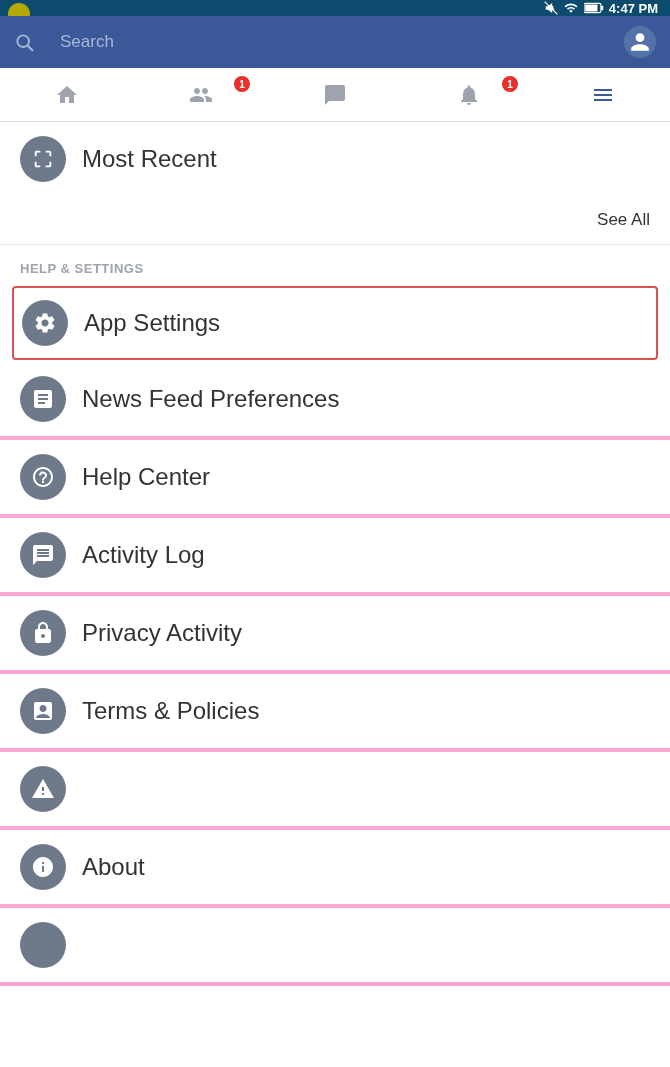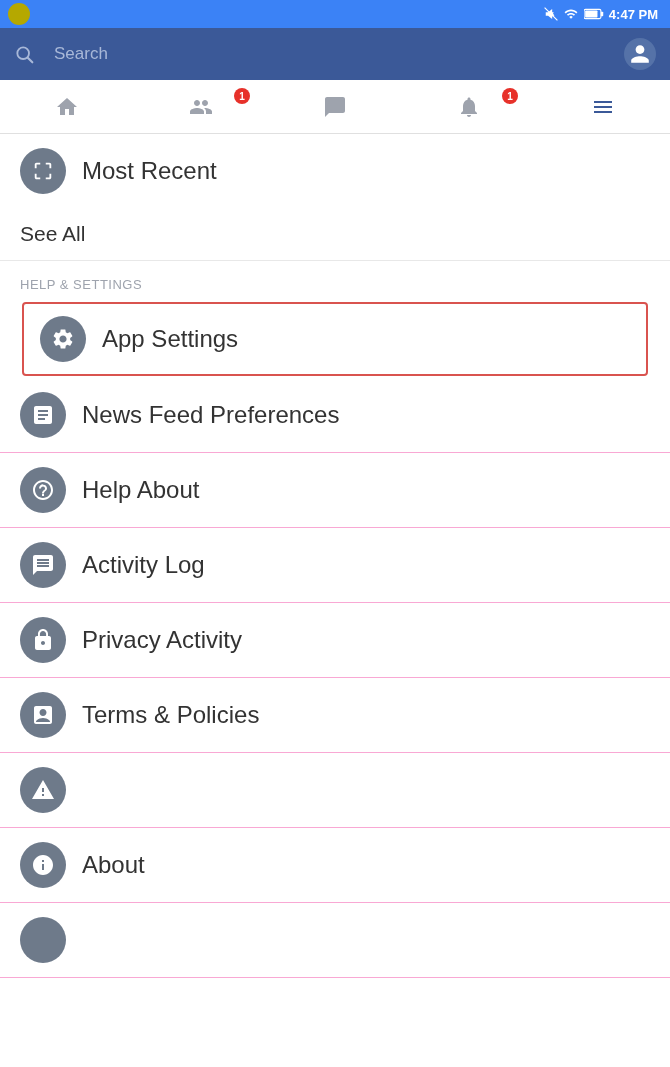--- a/index.html
+++ b/index.html
@@ -6,22 +6,22 @@
     body {
       width: 670px;
       min-height: 1067px;
       font-family: 'Helvetica Neue', Arial, sans-serif;
       background: #fff;
       overflow-x: hidden;
     }
 
     
     .status-bar {
-      background: #3b82f6;
-      height: 28px;
+      background: #0c4a6e;
+      height: 16px;
       display: flex;
       align-items: center;
       justify-content: flex-end;
       padding: 0 12px;
       gap: 6px;
     }
     .status-bar .fb-logo {
       width: 22px;
       height: 22px;
       background: #b5a800;
@@ -43,21 +43,21 @@
       font-weight: 600;
     }
 
     
     .search-bar {
       background: #3b5998;
       height: 52px;
       display: flex;
       align-items: center;
       padding: 0 14px;
-      gap: 20px;
+      gap: 26px;
       position: relative;
     }
     .search-bar .search-icon-wrap {
       color: #a8b8d8;
       font-size: 18px;
     }
     .search-bar input {
       background: transparent;
       border: none;
       outline: none;
@@ -118,28 +118,28 @@
     .content {
       background: #fff;
     }
 
     
     .menu-row {
       display: flex;
       align-items: center;
       padding: 14px 20px;
       cursor: pointer;
-      border-bottom: 1px solid #f9a8d4;
+      border-bottom: 4px solid #f9a8d4;
       position: relative;
     }
     .menu-row.highlighted {
       border: 2.5px solid #d9534f;
-      margin: 2px 22px;
+      margin: 2px 12px;
       border-radius: 4px;
-      padding: 12px 16px;
+      padding: 12px 8px;
     }
     .menu-icon-circle {
       width: 46px;
       height: 46px;
       border-radius: 50%;
       background: #6e7a8a;
       display: flex;
       align-items: center;
       justify-content: center;
       flex-shrink: 0;
@@ -167,32 +167,33 @@
       display: flex;
       align-items: center;
       justify-content: center;
       flex-shrink: 0;
       margin-right: 16px;
       color: #fff;
       font-size: 19px;
     }
     .see-all {
       padding: 14px 20px;
-      font-size: 21px;
+      font-size: 17px;
       color: #333;
       cursor: pointer;
       border-bottom: 1px solid #e8e8e8;
+      text-align: right;
     }
 
     
     .section-header {
       padding: 16px 8px 8px 20px;
       font-size: 13px;
       color: #9ea3ad;
-      font-weight: 400;
+      font-weight: 700;
       letter-spacing: 0.5px;
       text-transform: uppercase;
     }
 
     
     svg { display: block; }
 
     .status-icon {
       fill: #fff;
     }
@@ -306,21 +307,21 @@
   </div>
 
 
 
   <div class="menu-row">
     <div class="menu-icon-circle">
       <svg width="24" height="24" viewBox="0 0 24 24" fill="white">
         <path d="M12 2C6.48 2 2 6.48 2 12s4.48 10 10 10 10-4.48 10-10S17.52 2 12 2zm0 18c-4.41 0-8-3.59-8-8s3.59-8 8-8 8 3.59 8 8-3.59 8-8 8zm-1-4h2v2h-2v-2zm1.07-9.75C9.9 6.25 8 8.15 8 10.5h2c0-1.1.9-2 2-2s2 .9 2 2c0 2-3 1.75-3 5h2c0-2.25 3-2.5 3-5 0-2.21-1.79-4-3.93-3.75z"></path>
       </svg>
     </div>
-    <span class="menu-label">Help About</span>
+    <span class="menu-label">Help Center</span>
   </div>
 
   <div class="menu-row">
     <div class="menu-icon-circle">
       <svg width="24" height="24" viewBox="0 0 24 24" fill="white">
         <path d="M20 2H4c-1.1 0-2 .9-2 2v18l4-4h14c1.1 0 2-.9 2-2V4c0-1.1-.9-2-2-2zm-2 12H6v-2h12v2zm0-3H6V9h12v2zm0-3H6V6h12v2z"></path>
       </svg>
     </div>
     <span class="menu-label">Activity Log</span>
   </div>

